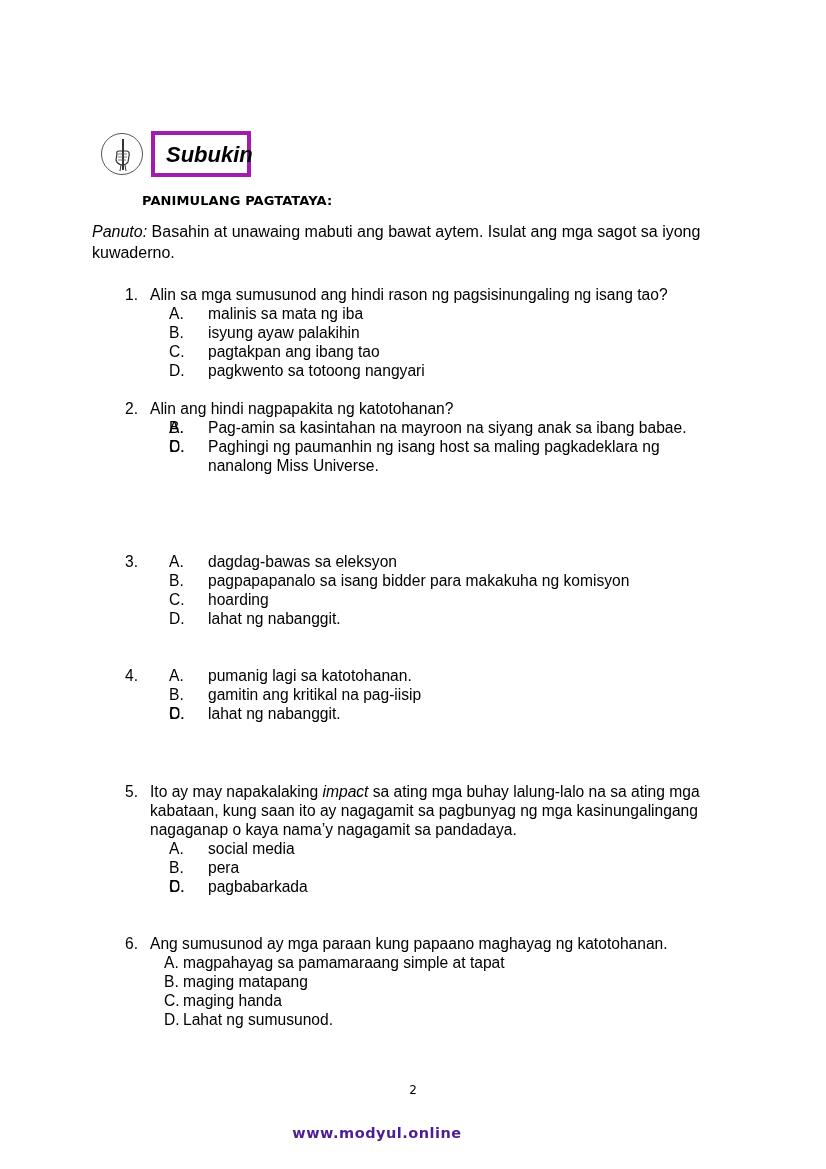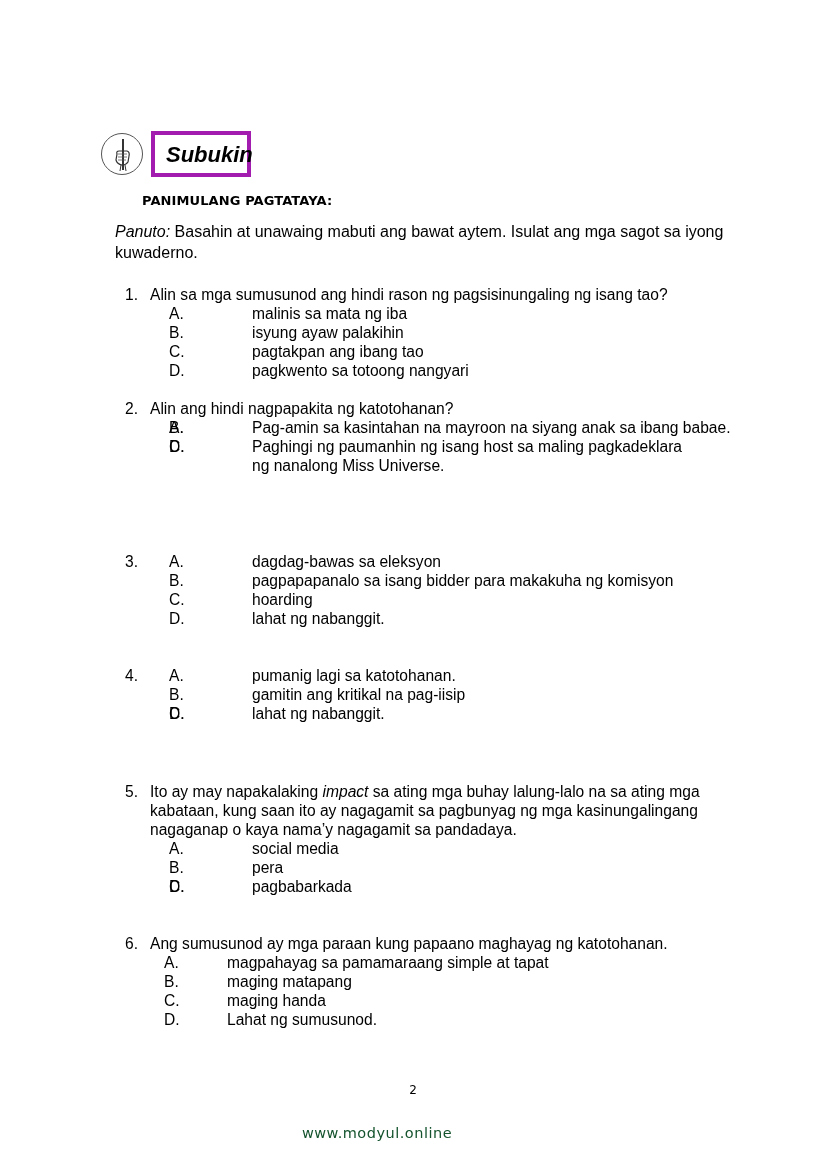--- a/index.html
+++ b/index.html
@@ -20,42 +20,43 @@
     .title-text {
       position: absolute; left: 11px; top: 7px; font-size: 22px;
       font-weight: bold; font-style: italic; white-space: nowrap;
     }
     .section-label {
       position: absolute; left: 100px; top: 193px;
       font-family: "DejaVu Sans", sans-serif; font-size: 13px; font-weight: bold;
       letter-spacing: 0.1px; white-space: nowrap; margin-left: 42px;
     }
     .directions {
-      position: absolute; left: 115px; top: 221px; width: 640px;
+      position: absolute; left: 92px; top: 221px; width: 640px;
       font-size: 16px; line-height: 21px;
     }
     .directions .lbl { font-style: italic; }
     .question { position: absolute; left: 125px; width: 610px; font-size: 15.6px; line-height: 19px; }
     .q-stem { position: relative; padding-left: 25px; }
     .q-num { position: absolute; left: 0; top: 0; }
     .choices { margin: 0; padding: 0; list-style: none; }
     .choice { position: relative; padding-left: 64px; }
     .choice-ind { padding-left: 39px; }
     .choice .letter { position: absolute; left: 44px; top: 0; }
     .choice-ind .letter { left: 39px; }
-    .choice .ctext { display: block; padding-left: 19px; margin-left: 44px; }
+    .choice .ctext { display: block; padding-left: 19px; }
     .q-stem em { font-style: italic; }
     .page-number {
       position: absolute; left: 0; width: 826px; top: 1083px; text-align: center;
       font-family: "DejaVu Sans", sans-serif; font-size: 12px;
     }
     .watermark {
       position: absolute; left: 0; width: 754px; top: 1125px; text-align: center;
-      font-family: "DejaVu Sans", sans-serif; font-size: 14.5px; color: #14532d;
+      font-family: "DejaVu Sans", sans-serif; font-size: 14.5px; color: #4c1d95;
       letter-spacing: 0.5px;
+      font-weight: bold;
     }
   </style>
 </head>
 <body>
 
 <div class="header">
   <div class="icon-circle">
     <svg width="42" height="42" viewBox="0 0 42 42">
       <line x1="21" y1="5" x2="21" y2="36" stroke="#333" stroke-width="2"></line>
       <path d="M15 20 Q14 17 17 17 L25 17 Q28 18 27 22 L26 28 Q24 31 20 31 Q15 30 14 26 Z" fill="none" stroke="#333" stroke-width="1.2"></path>

